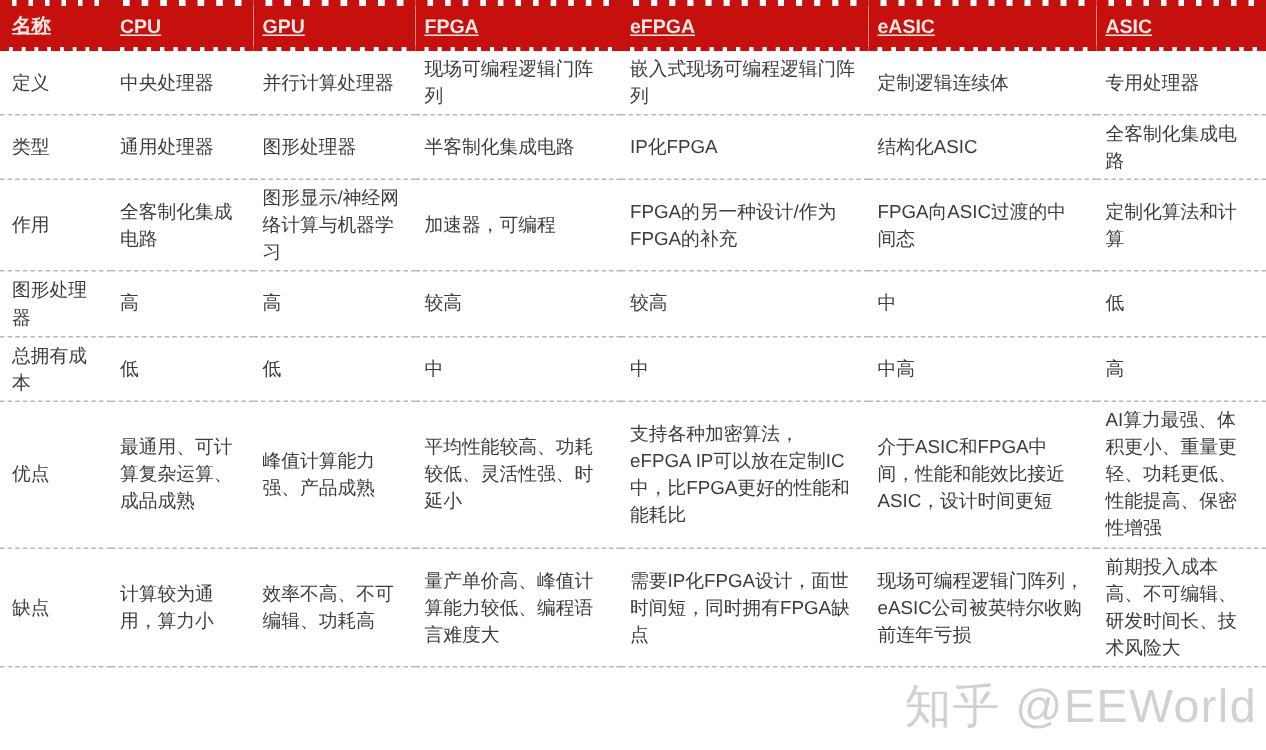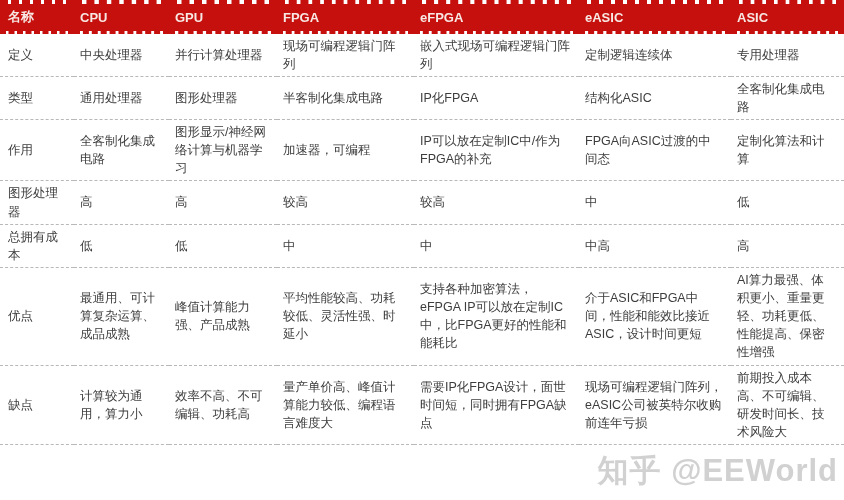--- a/index.html
+++ b/index.html
@@ -35,20 +35,21 @@
     background:var(--header-bg);
     background-clip:padding-box;
     border-top:4px dashed var(--header-bg);
     border-bottom:3px dashed var(--header-bg);
     color:var(--header-text);
     font-size:13px;
     font-weight:bold;
     text-align:left;
     padding:2px 4px 2px 6px;
     vertical-align:middle;
+    text-decoration:underline;
   }
   thead th:first-child{padding-left:8px;}
   tbody td{
     border-bottom:1px dashed var(--divider);
     font-size:12.5px;
     line-height:1.45;
     padding:3px 8px 3px 6px;
     vertical-align:middle;
     text-align:left;
     word-break:break-word;
@@ -62,21 +63,21 @@
   tbody tr:nth-child(6){height:40px}
   tbody tr:nth-child(7){height:36px}
   tbody tr:nth-child(8){height:84px}
   tbody tr:nth-child(9){height:60px}
   tbody tr:nth-child(10){height:86px}
   .watermark{
     position:absolute;
     right:6px;
     bottom:8px;
     font-size:31px;
-    font-weight:bold;
+    font-weight:normal;
     letter-spacing:1px;
     color:var(--watermark);
     opacity:0.85;
     text-shadow:1px 1px 0 #ffffff, -1px -1px 0 #ffffff;
     pointer-events:none;
     white-space:nowrap;
   }
 </style>
 </head>
 <body>
@@ -119,21 +120,21 @@
         <td>半客制化集成电路</td>
         <td>IP化FPGA</td>
         <td>结构化ASIC</td>
         <td>全客制化集成电路</td>
       </tr>
       <tr>
         <td class="rowlabel">作用</td>
         <td>全客制化集成电路</td>
         <td>图形显示/神经网络计算与机器学习</td>
         <td>加速器，可编程</td>
-        <td>IP可以放在定制IC中/作为FPGA的补充</td>
+        <td>FPGA的另一种设计/作为FPGA的补充</td>
         <td>FPGA向ASIC过渡的中间态</td>
         <td>定制化算法和计算</td>
       </tr>
       <tr>
         <td class="rowlabel">图形处理器</td>
         <td>高</td>
         <td>高</td>
         <td>较高</td>
         <td>较高</td>
         <td>中</td>

